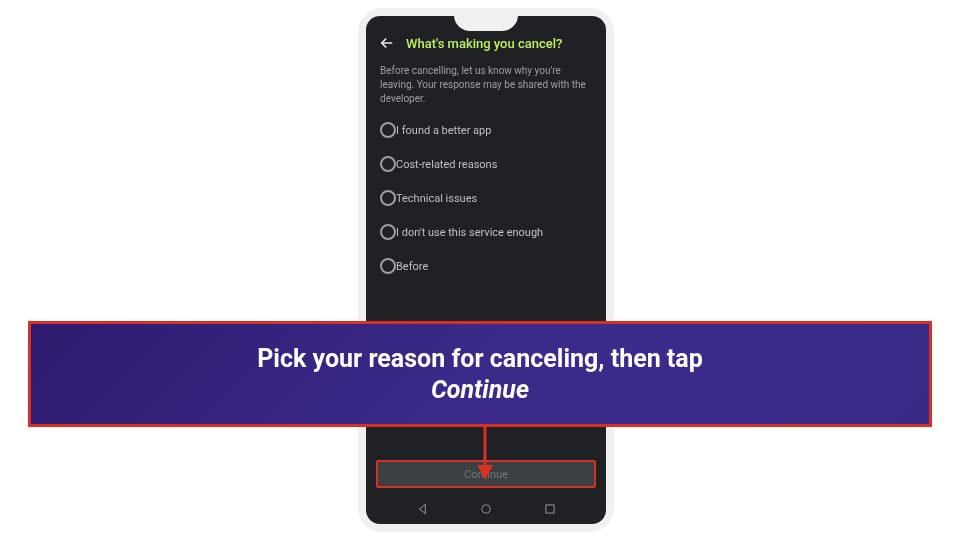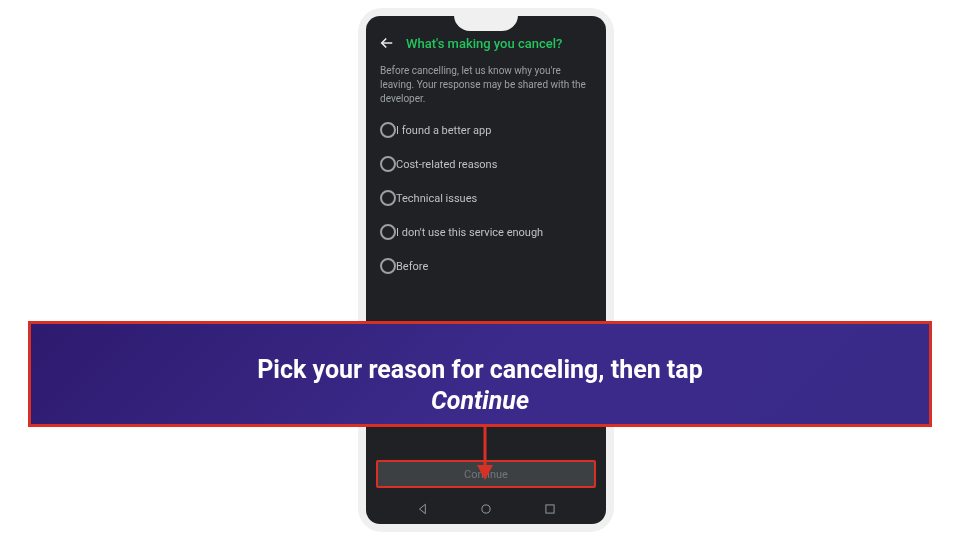--- a/index.html
+++ b/index.html
@@ -47,21 +47,21 @@
     padding: 18px 12px 8px 12px;
     gap: 10px;
   }
   .back-arrow {
     width: 18px;
     height: 18px;
     color: #e8eaed;
     flex-shrink: 0;
   }
   .title {
-    color: #22c55e;
+    color: #bef264;
     font-size: 13px;
     font-weight: 500;
   }
   .subtitle {
     color: #9aa0a6;
     font-size: 10px;
     line-height: 1.4;
     padding: 4px 12px 10px 14px;
   }
   .options {
@@ -113,21 +113,21 @@
     position: absolute;
     left: 28px;
     top: 321px;
     width: 904px;
     height: 106px;
     background: linear-gradient(135deg, #2e1a6e 0%, #3b2a8a 50%, #3a2a88 100%);
     border: 3px solid #d93025;
     display: flex;
     flex-direction: column;
     align-items: center;
-    justify-content: flex-end;
+    justify-content: center;
     color: #ffffff;
     text-align: center;
     padding: 8px 40px;
   }
   .callout-line1 {
     font-size: 25px;
     font-weight: 700;
     line-height: 1.25;
   }
   .callout-line2 {

